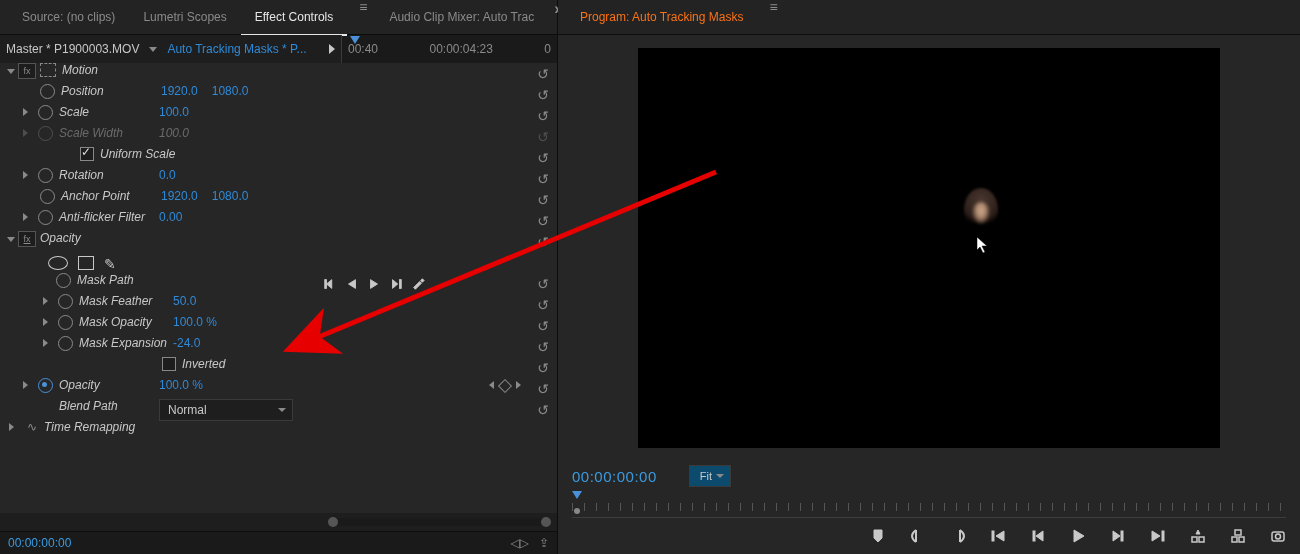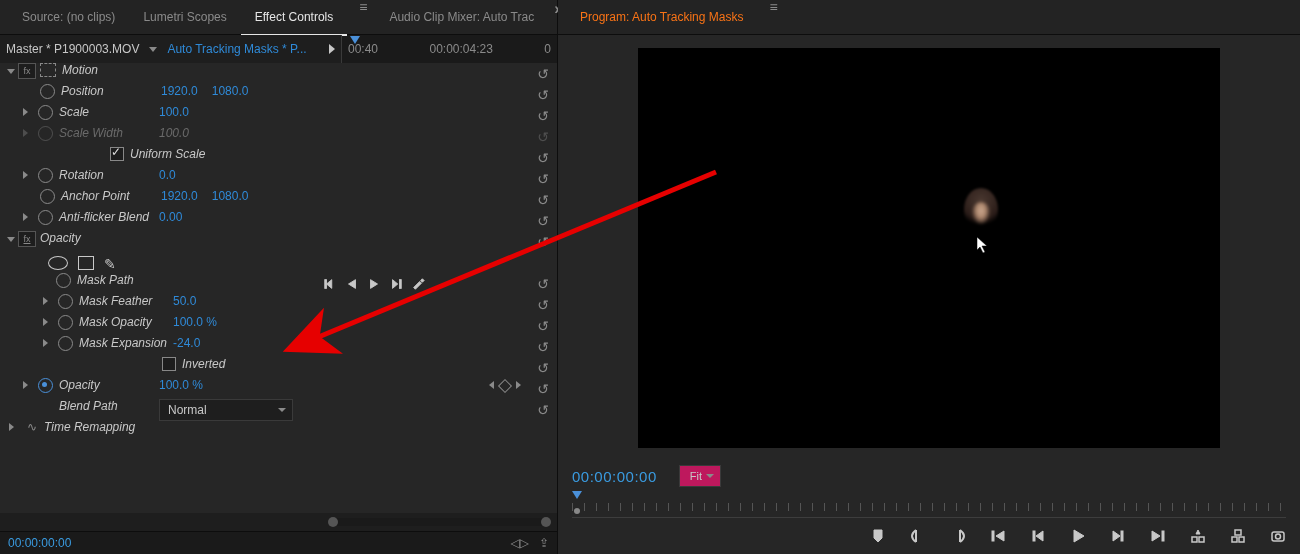--- a/index.html
+++ b/index.html
@@ -91,21 +91,21 @@
   
   .program{flex:1;display:flex;flex-direction:column;}
   .progview{flex:1;background:#262626;display:flex;align-items:center;justify-content:center;position:relative}
   .canvas{width:582px;height:400px;background:#000;position:relative;}
   .face{position:absolute;left:326px;top:140px;width:34px;height:42px;border-radius:50% 50% 45% 45%;background:radial-gradient(circle at 50% 30%, #4a3830 0%, #3a2a24 30%, #2a1c18 55%, rgba(0,0,0,0) 72%);filter:blur(1px)}
   .face::after{content:"";position:absolute;left:8px;top:14px;width:18px;height:22px;border-radius:50%;background:radial-gradient(ellipse at 50% 40%, #c9a78e 0%, #b08a70 35%, rgba(0,0,0,0) 75%);filter:blur(1px)}
   .cursor-ptr{position:absolute;left:338px;top:188px;width:14px;height:18px;}
   .cursor-ptr svg{width:14px;height:18px}
   .progbar{height:30px;display:flex;align-items:center;padding:0 14px;gap:18px}
   .progbar .tc{color:var(--timecode);font-size:15px;letter-spacing:0.5px}
-  .fitdd{margin-left:4px;height:20px;background:#be185d;border:1px solid #3a3a3a;color:var(--text);display:flex;align-items:center;padding:0 18px 0 10px;position:relative;cursor:pointer;font-size:11px}
+  .fitdd{margin-left:14px;height:20px;background:#0c4a6e;border:1px solid #3a3a3a;color:var(--text);display:flex;align-items:center;padding:0 18px 0 10px;position:relative;cursor:pointer;font-size:11px}
   .fitdd::after{content:"";position:absolute;right:6px;top:8px;border-left:4px solid transparent;border-right:4px solid transparent;border-top:4px solid var(--text-dim)}
   .progruler{height:26px;position:relative;margin:0 14px;border-bottom:1px solid #3d3d3d}
   .progruler .ticks{position:absolute;left:0;right:0;top:12px;height:8px;background:repeating-linear-gradient(90deg,#555 0 1px,transparent 1px 12px)}
   .progruler .ph{position:absolute;left:0;top:0;width:0;height:0;border-left:5px solid transparent;border-right:5px solid transparent;border-top:8px solid #4a90d9}
   .progruler .phdot{position:absolute;left:2px;top:17px;width:6px;height:6px;background:#888;border-radius:50%}
   .transport{height:36px;display:flex;align-items:center;justify-content:flex-end;padding:0 14px;gap:24px}
   .tricon{width:16px;height:16px;display:flex;align-items:center;justify-content:center;cursor:pointer}
   .tricon svg{width:16px;height:16px;fill:#c8c8c8;stroke:#c8c8c8}
   
   .arrow{position:absolute;left:0;top:0;width:1300px;height:554px;pointer-events:none;z-index:50}
@@ -173,21 +173,21 @@
         <span class="reset">↺</span>
       </div>
       <div class="row indent1">
         <span class="twisty closed" style="opacity:.4"></span>
         <span style="width:6px"></span>
         <span class="stop" style="opacity:.4"></span>
         <span class="label dim pad" style="width:100px">Scale Width</span>
         <span class="label dim">100.0</span>
         <span class="reset" style="opacity:.4">↺</span>
       </div>
-      <div class="row indent2" style="padding-left:110px">
+      <div class="row indent2" style="padding-left:80px">
         <span class="cbox checked"></span>
         <span class="label">Uniform Scale</span>
         <span class="reset">↺</span>
       </div>
       <div class="row indent1">
         <span class="twisty closed"></span>
         <span style="width:6px"></span>
         <span class="stop"></span>
         <span class="label pad" style="width:100px">Rotation</span>
         <span class="value">0.0</span>
@@ -198,21 +198,21 @@
         <span class="label pad" style="width:100px">Anchor Point</span>
         <span class="value">1920.0</span>
         <span style="width:14px"></span>
         <span class="value">1080.0</span>
         <span class="reset">↺</span>
       </div>
       <div class="row indent1">
         <span class="twisty closed"></span>
         <span style="width:6px"></span>
         <span class="stop"></span>
-        <span class="label pad" style="width:100px">Anti-flicker Blend</span>
+        <span class="label pad" style="width:100px">Anti-flicker Filter</span>
         <span class="value">0.00</span>
         <span class="reset">↺</span>
       </div>
 
       <div class="row">
         <span class="twisty open"></span>
         <span class="fx under">fx</span>
         <span class="label">Opacity</span>
         <span class="reset">↺</span>
       </div>

